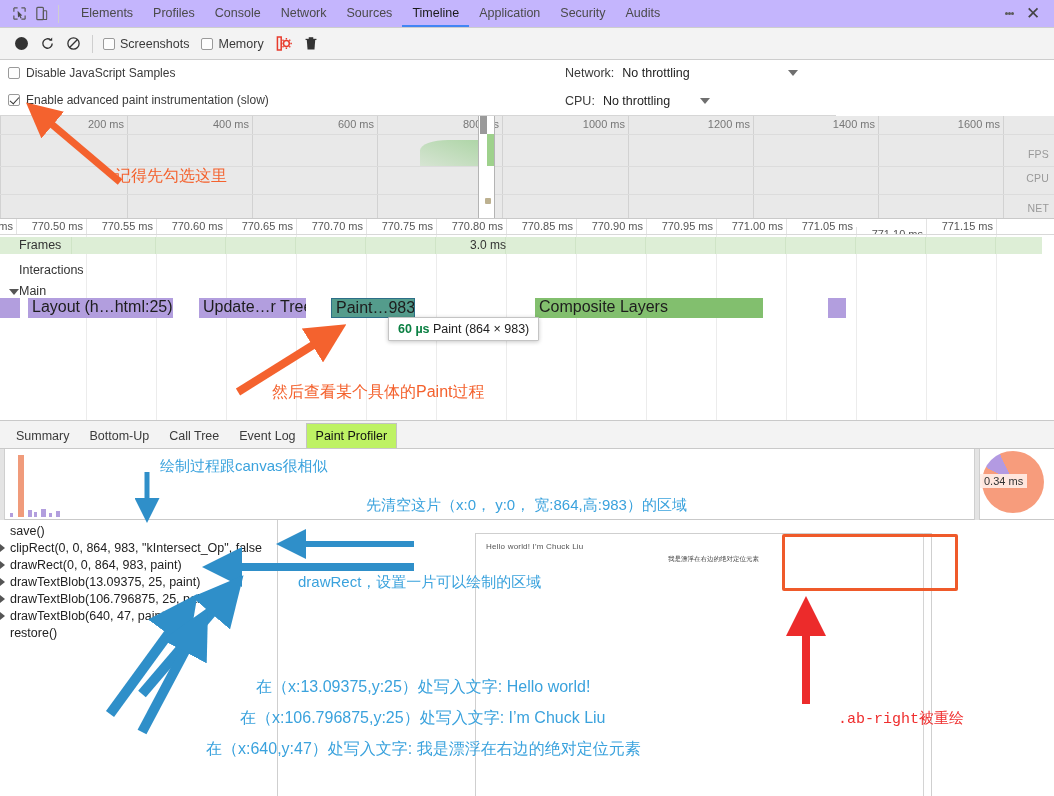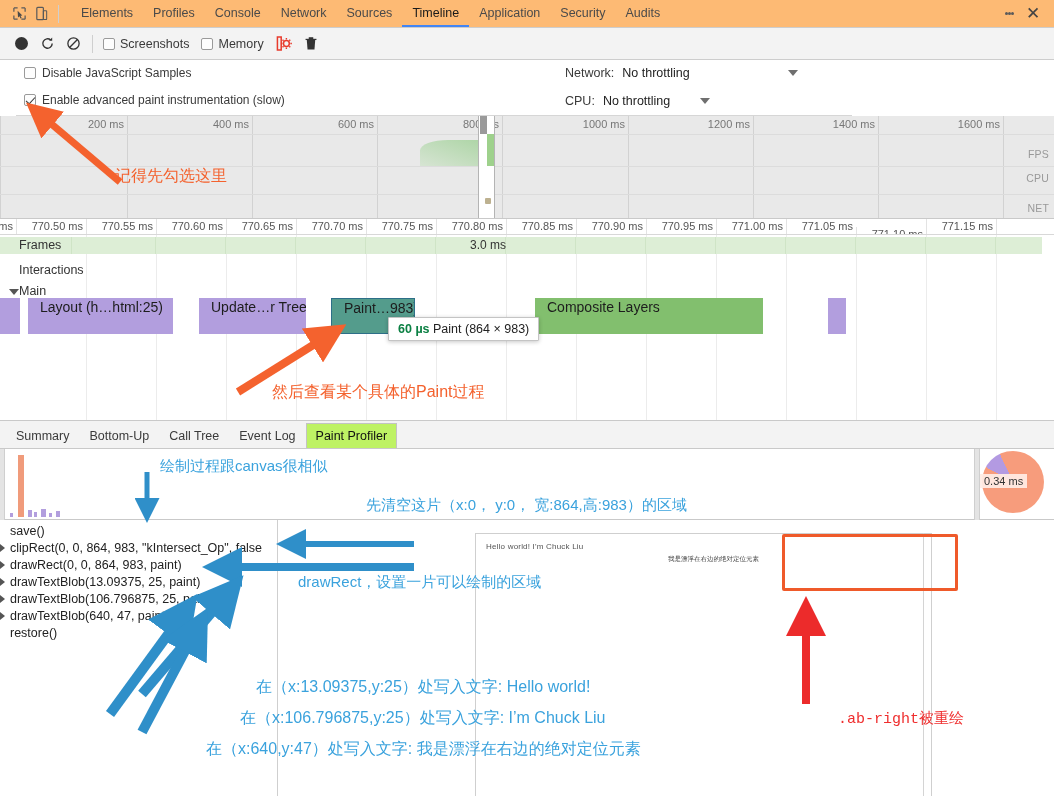--- a/index.html
+++ b/index.html
@@ -11,21 +11,21 @@
     font-family: "Liberation Sans", sans-serif;
     font-size: 12px;
     color: #303030;
     -webkit-font-smoothing: antialiased;
   }
   #root { position: relative; width: 1054px; height: 796px; }
 
   
   .devtools-tabbar {
     position: absolute; left: 0; top: 0; width: 1054px; height: 28px;
-    background: #fdba74;
+    background: #c4b5fd;
     border-bottom: 1px solid #cdcdcd;
     display: flex; align-items: center;
   }
   .tb-icons { display: flex; align-items: center; padding: 0 6px 0 8px; height: 100%; }
   .tb-icon { width: 22px; height: 22px; display: flex; align-items: center; justify-content: center; cursor: pointer; }
   .vsep { width: 1px; height: 18px; background: #cfcfcf; margin: 0 6px; }
   .tab-list { display: flex; align-items: stretch; height: 100%; }
   .tab {
     padding: 0 10px; height: 100%;
     display: flex; align-items: center; justify-content: center;
@@ -55,21 +55,21 @@
   .chk.checked::after {
     content: ""; position: absolute; left: 3px; top: 0px;
     width: 4px; height: 8px; border: solid #333; border-width: 0 1.6px 1.6px 0;
     transform: rotate(42deg);
   }
   .chk-label { font-size: 12.5px; color: #3a3a3a; }
 
   
   .settings {
     position: absolute; left: 0; top: 60px; width: 836px; height: 56px;
-    background: #fff; border-bottom: 1px solid #d6d6d6; margin-left: 16px;
+    background: #fff; border-bottom: 1px solid #d6d6d6;
   }
   .set-row { position: absolute; left: 8px; display: flex; align-items: center; gap: 6px; }
   .set-row.r1 { top: 6px; }
   .set-row.r2 { top: 33px; }
   .set-right { position: absolute; display: flex; align-items: center; gap: 8px; font-size: 12.5px; color: #3a3a3a; }
   .set-right.r1 { left: 565px; top: 66px; }
   .set-right.r2 { left: 565px; top: 94px; }
   .set-label { color: #3a3a3a; }
   .set-value { color: #222; }
   .caret-dn { width: 0; height: 0; border-left: 5px solid transparent; border-right: 5px solid transparent;
@@ -126,22 +126,22 @@
     position: absolute; font-size: 12.5px; color: #333; padding-left: 19px;
   }
   .frames-time {
     position: absolute; left: 470px; top: 3px; font-size: 12px; color: #333;
   }
   .main-caret {
     position: absolute; left: 9px; width: 0; height: 0;
     border-left: 5px solid transparent; border-right: 5px solid transparent; border-top: 6px solid #555;
   }
   .ev {
-    position: absolute; height: 36px; font-size: 14px; line-height: 18px;
-    padding-left: 12px; color: #1d1d1d; white-space: nowrap; overflow: hidden;
+    position: absolute; height: 20px; font-size: 16px; line-height: 18px;
+    padding-left: 4px; color: #1d1d1d; white-space: nowrap; overflow: hidden;
     cursor: pointer;
   }
   .ev.purple { background: #b29ede; }
   .ev.green  { background: #82bf6e; }
   .ev.paint  { background: #549c8c; border: 1px solid #2d6f88; }
   .tooltip {
     position: absolute; background: #fff; border: 1px solid #c4c4c4;
     box-shadow: 0 1px 4px rgba(0,0,0,.22); padding: 4px 9px;
     font-size: 12.5px; color: #222; white-space: nowrap; border-radius: 1px;
   }

